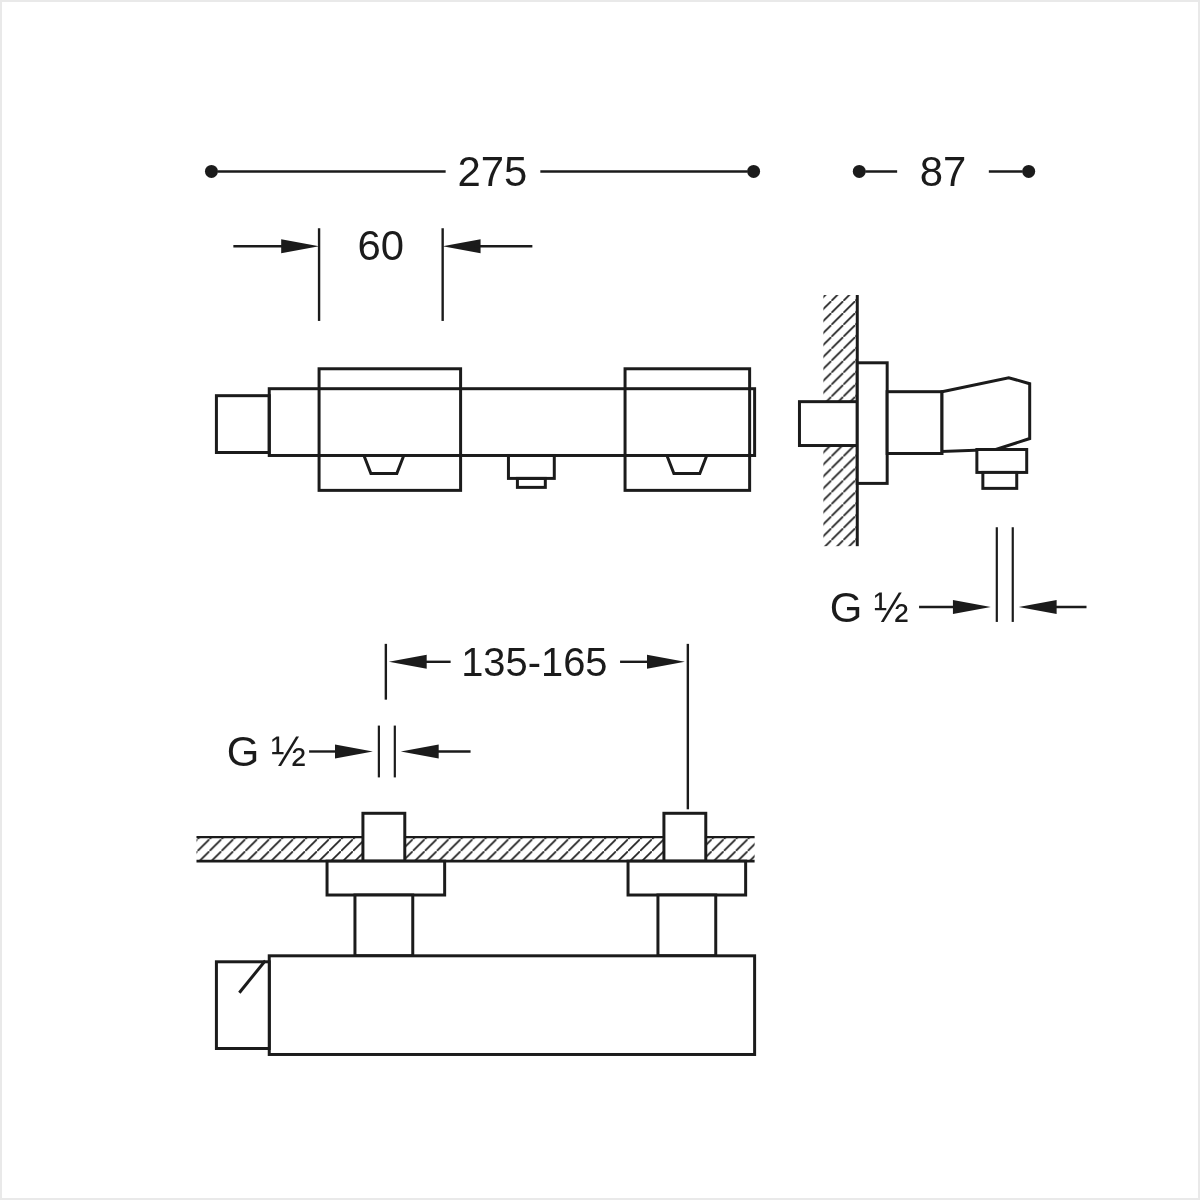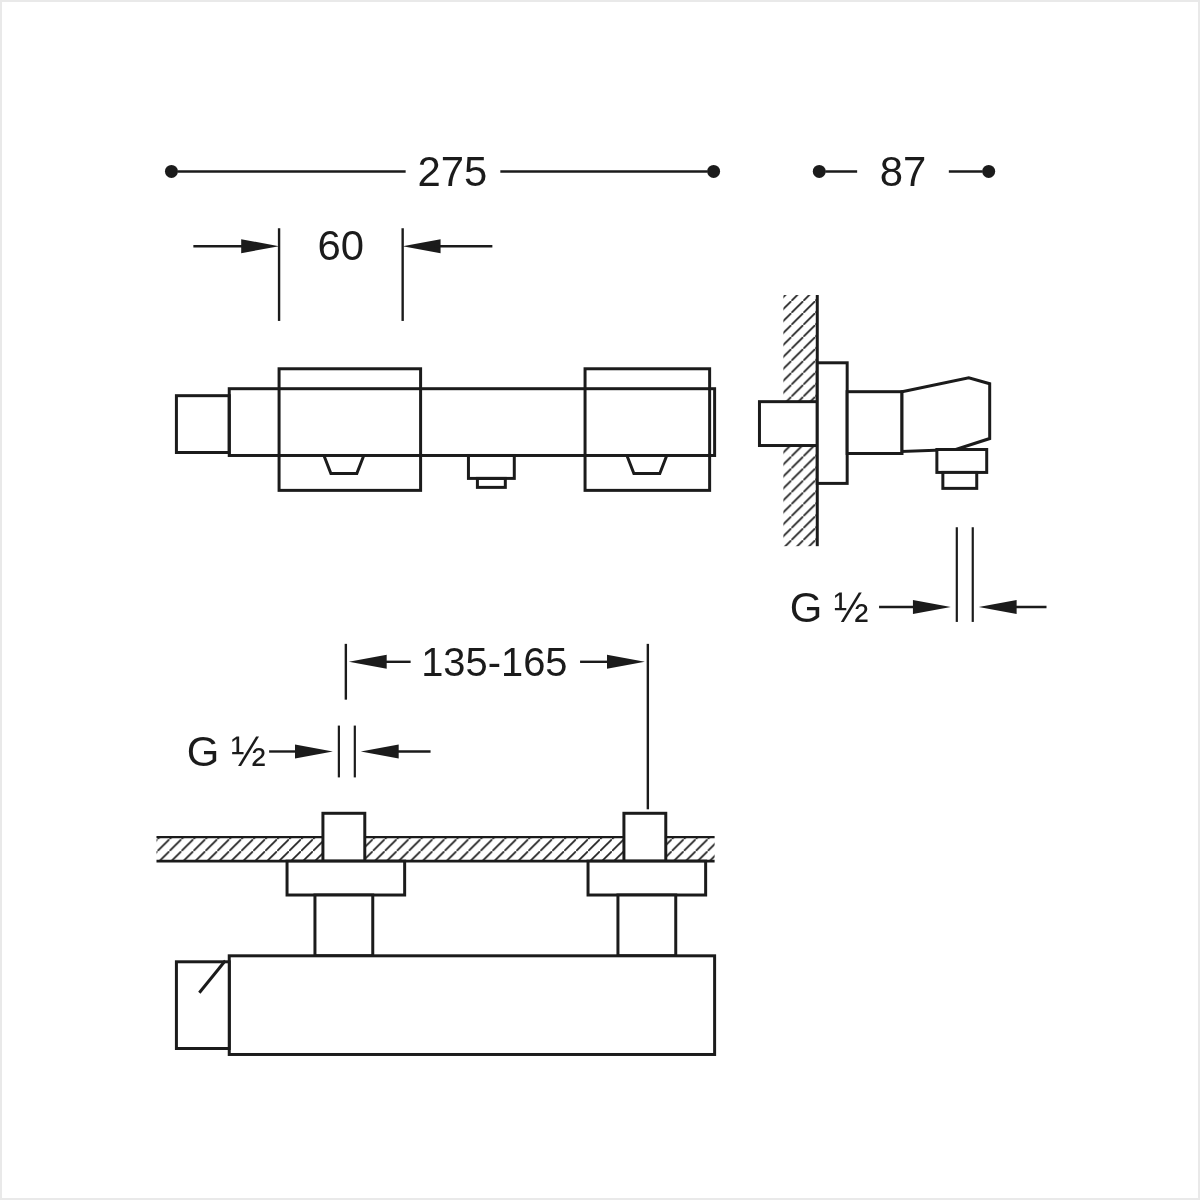--- a/index.html
+++ b/index.html
@@ -1,20 +1,20 @@
 <!DOCTYPE html>
 <html style="--line: #1b1b1b; --bg: #ffffff; --border: #e9e9e9;"><head>
 <meta charset="utf-8">
 <style>
   :root { --line: #1b1b1b; --bg: #ffffff; --border: #e9e9e9; }
   html, body { margin: 0; padding: 0; background: var(--bg); }
   .page {
     width: 1200px; height: 1200px; box-sizing: border-box;
     border: 2px solid var(--border); background: var(--bg);
-    position: relative; overflow: hidden;
+    position: relative; overflow: hidden; padding-left: 40px;
   }
   svg { display: block; color: var(--line); }
   
   .ol  { stroke: currentColor; stroke-width: 3; fill: none; stroke-linecap: butt; }
   
   .ow  { stroke: currentColor; stroke-width: 3; fill: var(--bg); }
   
   .dim { stroke: currentColor; stroke-width: 2.4; fill: none; }
   .thin{ stroke: currentColor; stroke-width: 2.2; fill: none; }
   

